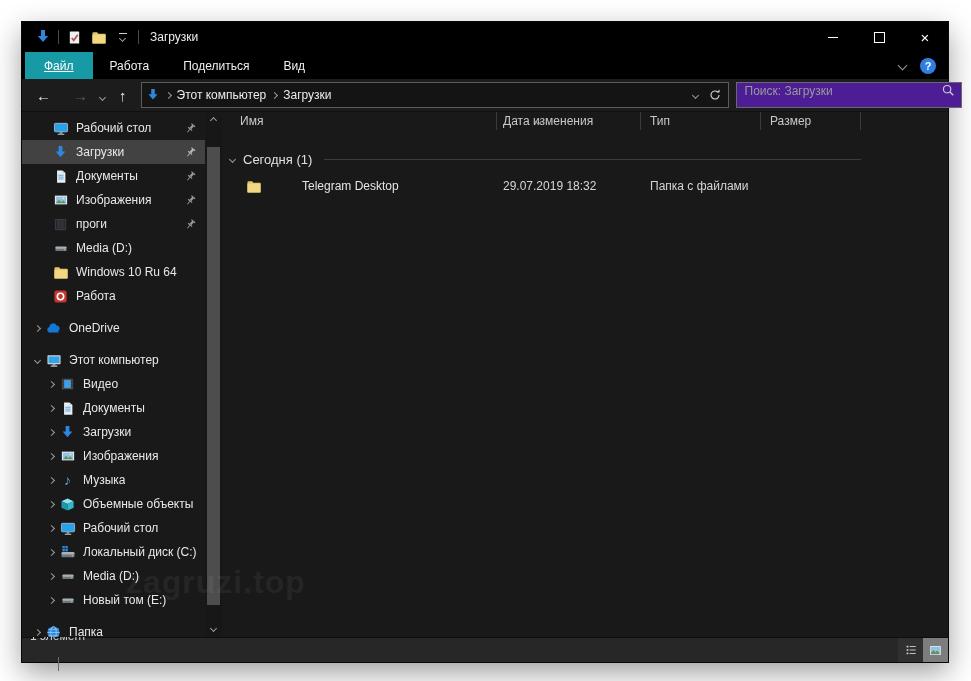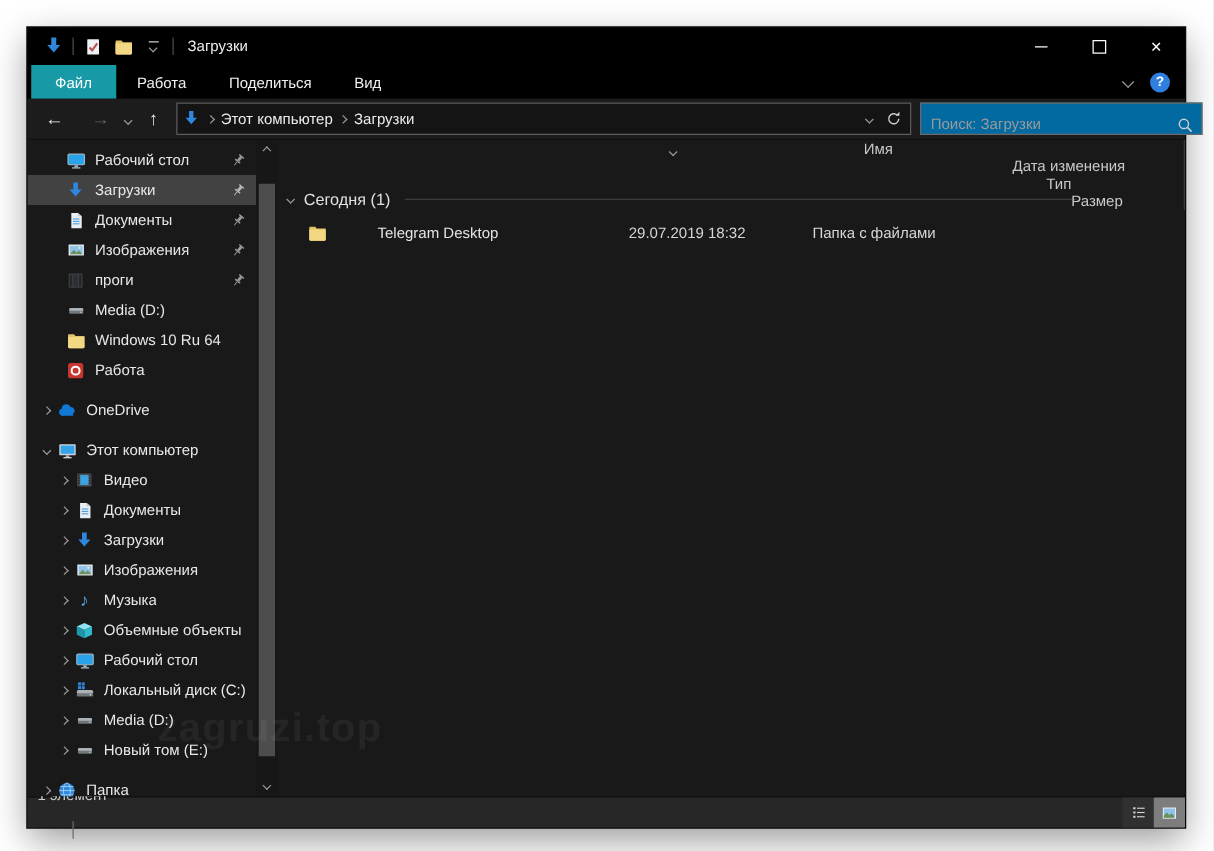--- a/index.html
+++ b/index.html
@@ -13,40 +13,40 @@
   .qat .ic{width:17px;height:17px;display:flex;align-items:center;justify-content:center;}
   .win-title{font-size:12px;color:#eee;margin-left:4px;}
   .wincontrols{margin-left:auto;display:flex;height:100%;}
   .wc{width:46px;height:100%;display:flex;align-items:center;justify-content:center;color:#fff;font-size:13px;}
   .wc .min-glyph{display:block;width:10px;height:1px;background:#fff;}
   .wc .max-glyph{display:block;width:9px;height:9px;border:1px solid #fff;}
   .wc.close{font-size:15px;}
   
   .tabrow{height:27px;background:#000;display:flex;align-items:stretch;flex:0 0 auto;}
   .tab{padding:0 17px;display:flex;align-items:center;font-size:12px;color:#f0f0f0;}
-  .tab.file{background:#189aa6;color:#fff;margin-left:3px;padding:0 19px;}
+  .tab.file{background:#189aa6;color:#fff;margin-left:3px;padding:0 19px;text-decoration:underline;}
   .tabrow-right{margin-left:auto;display:flex;align-items:center;gap:14px;padding-right:12px;}
   .help-badge{width:16px;height:16px;border-radius:50%;background:#2f7fe0;color:#fff;font-size:11px;
     font-weight:bold;display:flex;align-items:center;justify-content:center;}
   
   .navbar{height:32px;background:#1c1c1c;display:flex;align-items:center;flex:0 0 auto;
     border-bottom:1px solid #101010;}
   .nav-btn{color:#e8e8e8;font-size:15px;line-height:1;padding:0 6px;}
   .nav-btn.disabled{color:#5f5f5f;}
   .cv{display:inline-block;width:6px;height:6px;border-right:1.4px solid #9a9a9a;border-bottom:1.4px solid #9a9a9a;}
   .cv.right{transform:rotate(-45deg);}
   .cv.down{transform:rotate(45deg);}
   .cv.up{transform:rotate(-135deg);}
   .cv.sm{width:4px;height:4px;}
   .addressbar{margin-left:8px;height:24px;flex:0 0 578px;background:#141414;border:1px solid #5c5c5c;
     display:flex;align-items:center;padding:0 4px;gap:6px;}
   .crumb{font-size:12px;color:#ececec;}
   .addr-right{margin-left:auto;display:flex;align-items:center;gap:10px;padding-right:2px;}
-  .searchbox{margin-left:7px;height:24px;flex:0 0 212px;background:#0369a1;border:1px solid #6a6a6a;
-    display:flex;align-items:flex-end;padding:0 6px;}
+  .searchbox{margin-left:7px;height:24px;flex:0 0 212px;background:#4c1d95;border:1px solid #6a6a6a;
+    display:flex;align-items:flex-start;padding:0 6px;}
   .searchbox input{flex:1;background:transparent;border:0;outline:0;color:#cfcfcf;font-size:12px;
     font-family:"Liberation Sans",sans-serif;}
   .searchbox input::placeholder{color:#9a9a9a;}
   
   .content{flex:1;display:flex;position:relative;background:#191919;overflow:hidden;}
   .sidebar{width:183px;flex:0 0 183px;padding-top:4px;font-size:12px;color:#e8e8e8;overflow:hidden;}
   .srow{height:24px;display:flex;align-items:center;}
   .srow.qa{padding-left:30px;}
   .srow.root{padding-left:8px;}
   .srow.child{padding-left:22px;}
@@ -57,21 +57,21 @@
   .pin{margin-left:auto;margin-right:8px;width:13px;height:13px;flex:0 0 13px;}
   .sgap{height:8px;}
   .note-glyph{font-size:14px;color:#58a6e0;line-height:1;}
   
   .sb-scroll{width:17px;flex:0 0 17px;background:#171717;display:flex;flex-direction:column;align-items:center;}
   .sb-btn{height:17px;display:flex;align-items:center;justify-content:center;flex:0 0 17px;}
   .sb-track{flex:1;width:100%;position:relative;}
   .sb-thumb{position:absolute;left:2px;right:2px;top:18px;height:458px;background:#4d4d4d;}
   
   .main{flex:1;padding-left:6px;position:relative;font-size:12px;color:#e4e4e4;}
-  .hdr{display:flex;height:26px;align-items:flex-end;position:relative;flex-direction:column;}
+  .hdr{display:flex;height:26px;align-items:flex-start;position:relative;}
   .hcell{height:18px;display:flex;align-items:center;color:#c9c9c9;border-right:1px solid #3c3c3c;}
   .hcell.c-name{width:269px;padding-left:12px;box-sizing:border-box;}
   .hcell.c-date{width:144px;padding-left:6px;box-sizing:border-box;}
   .hcell.c-type{width:120px;padding-left:9px;box-sizing:border-box;}
   .hcell.c-size{width:100px;padding-left:9px;box-sizing:border-box;}
   .sort-ind{position:absolute;left:308px;top:1px;}
   .group-row{display:flex;align-items:center;height:22px;margin-top:10px;width:633px;}
   .group-row .glabel{margin-left:8px;color:#e0e0e0;font-size:13px;}
   .gline{flex:1;height:1px;background:#3c3c3c;margin-left:12px;}
   .frow{display:flex;align-items:center;height:24px;margin-top:4px;}

